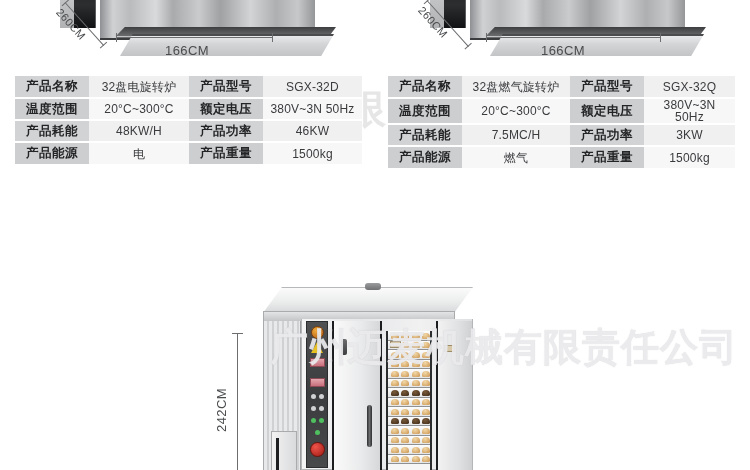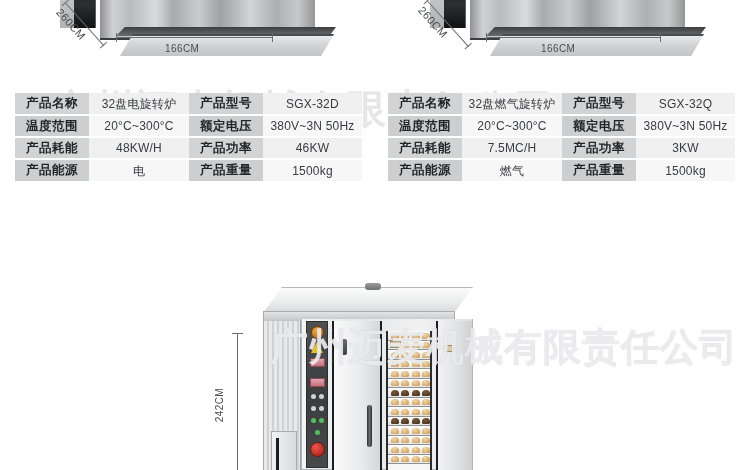--- a/index.html
+++ b/index.html
@@ -75,21 +75,21 @@
     position: absolute;
     height: 1px; background: #6b6d6f;
   }
   .dim-h::before, .dim-h::after {
     content:""; position:absolute; top:-4px; width:1px; height:9px; background:#6b6d6f;
   }
   .dim-h::before { left:0; }
   .dim-h::after  { right:0; }
   .dim-label-h {
     position: absolute;
-    font-size: 10px; color: #4a4c4e; letter-spacing: .4px;
+    font-size: 13px; color: #4a4c4e; letter-spacing: .4px;
     white-space: nowrap;
   }
   .dim-diag {
     position: absolute;
     height: 1px; background: #6b6d6f;
     transform-origin: left center;
   }
   .dim-diag::before, .dim-diag::after {
     content:""; position:absolute; top:-4px; width:1px; height:9px; background:#6b6d6f;
   }
@@ -98,21 +98,21 @@
   .dim-label-diag {
     position: absolute;
     font-size: 11px; color: #4a4c4e; letter-spacing: .4px;
     white-space: nowrap;
     transform-origin: left top;
   }
 
   
   .spec-table {
     position: absolute;
-    top: 93px;
+    top: 76px;
     width: 347px;
     border-collapse: collapse;
     table-layout: fixed;
     background: #0c4a6e;
   }
   .spec-left  { left: 15px; }
   .spec-right { left: 388px; }
   .spec-table tr { height: 22px; }
   .spec-table td {
     font-size: 12.5px;
@@ -390,21 +390,21 @@
         <td class="lbl">产品重量</td>
         <td class="val">1500kg</td>
       </tr>
     </tbody>
   </table>
 
   <table class="spec-table spec-right">
     <tbody>
       <tr>
         <td class="lbl" style="width:74px">产品名称</td>
-        <td class="val" style="width:100px">32盘燃气旋转炉</td>
+        <td class="val" style="width:108px">32盘燃气旋转炉</td>
         <td class="lbl" style="width:74px">产品型号</td>
         <td class="val">SGX-32Q</td>
       </tr>
       <tr class="alt">
         <td class="lbl">温度范围</td>
         <td class="val">20°C~300°C</td>
         <td class="lbl">额定电压</td>
         <td class="val">380V~3N  50Hz</td>
       </tr>
       <tr>

